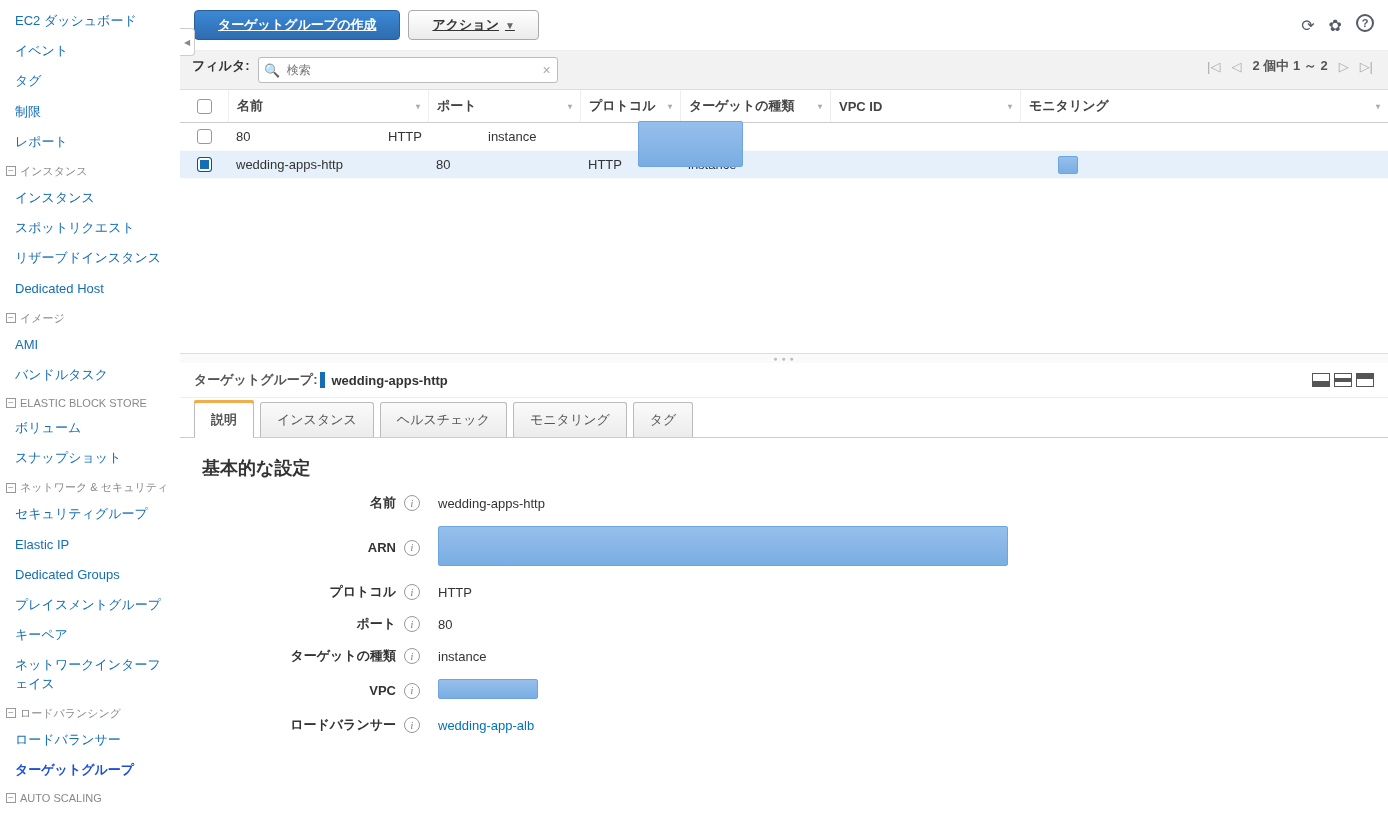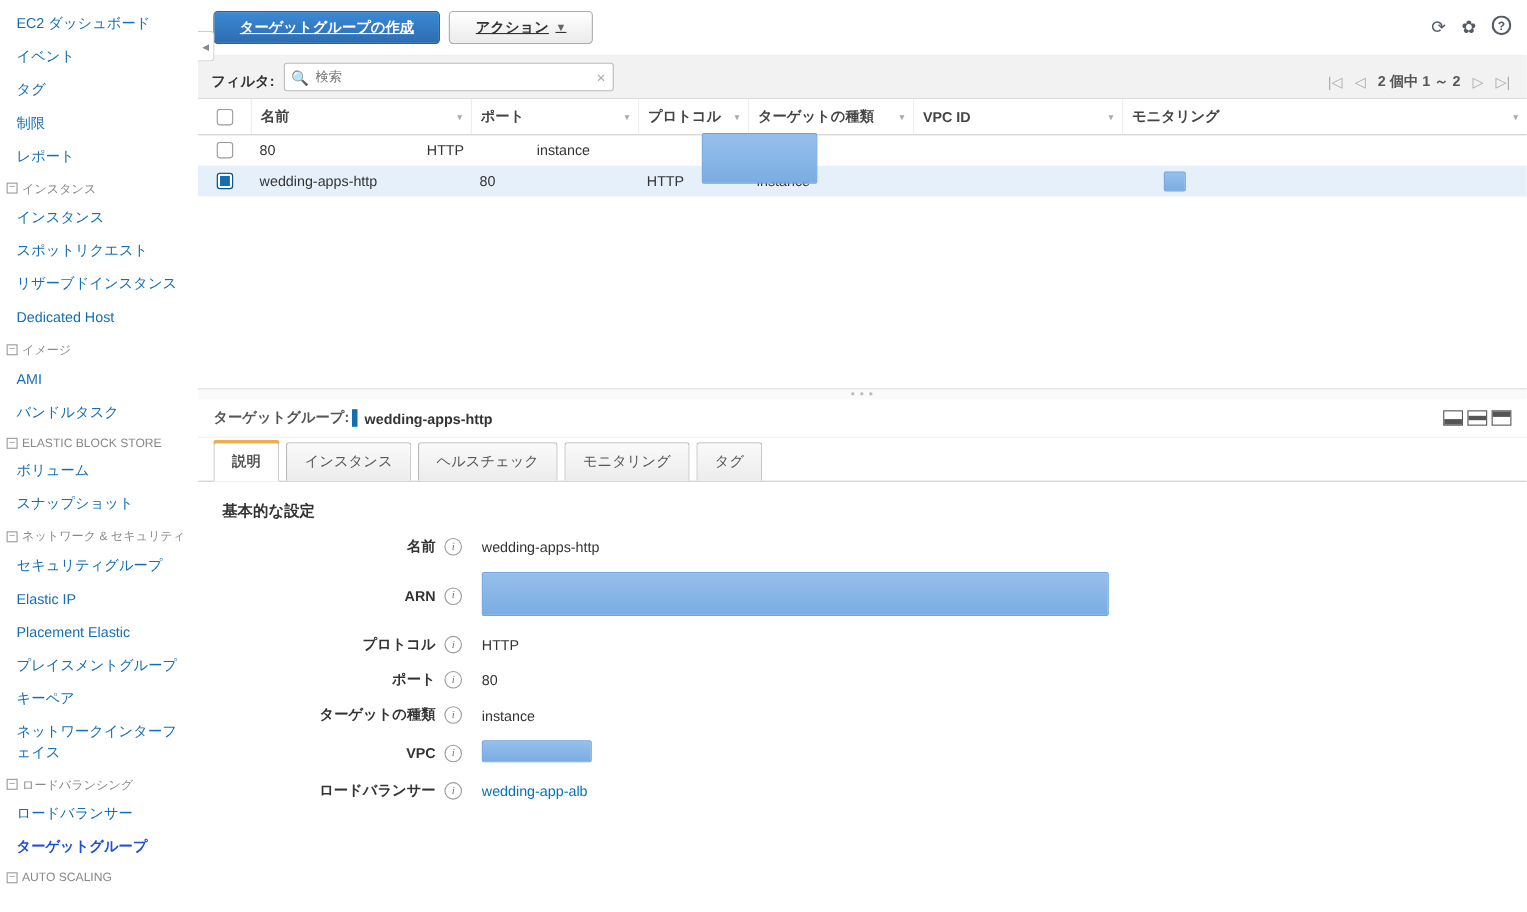--- a/index.html
+++ b/index.html
@@ -127,21 +127,21 @@
     font-size: 16px;
     color: #545b64;
     cursor: pointer;
   }
 
   
   .filter-row {
     background: #f2f2f2;
     border-bottom: 1px solid #ddd;
     display: flex;
-    align-items: flex-end;
+    align-items: flex-start;
     padding: 6px 12px;
   }
   .filter-label {
     font-weight: bold;
     margin-right: 8px;
   }
   .search-box {
     display: flex;
     align-items: center;
     background: #fff;
@@ -340,21 +340,21 @@
     height: 3px;
     background: #f0ad4e;
     border-radius: 2px 2px 0 0;
   }
 
   .detail-body {
     padding: 12px 14px 30px 14px;
   }
   .section-heading {
     font-weight: bold;
-    font-size: 14px;
+    font-size: 18px;
     color: #333;
     padding: 6px 0 14px 8px;
   }
   .kv-row {
     display: flex;
     align-items: center;
     margin-bottom: 14px;
   }
   .kv-label {
     width: 210px;
@@ -415,21 +415,21 @@
       </div>
     <div class="nav-link">ボリューム</div>
     <div class="nav-link">スナップショット</div>
 
     <div class="nav-section-head">
         <span class="minus">−</span>
         <span>ネットワーク &amp; セキュリティ</span>
       </div>
     <div class="nav-link">セキュリティグループ</div>
     <div class="nav-link">Elastic IP</div>
-    <div class="nav-link">Placement Elastic</div>
+    <div class="nav-link">Dedicated Groups</div>
     <div class="nav-link">プレイスメントグループ</div>
     <div class="nav-link">キーペア</div>
     <div class="nav-link">ネットワークインターフェイス</div>
 
     <div class="nav-section-head">
         <span class="minus">−</span>
         <span>ロードバランシング</span>
       </div>
     <div class="nav-link">ロードバランサー</div>
     <div class="nav-link active">ターゲットグループ</div>

